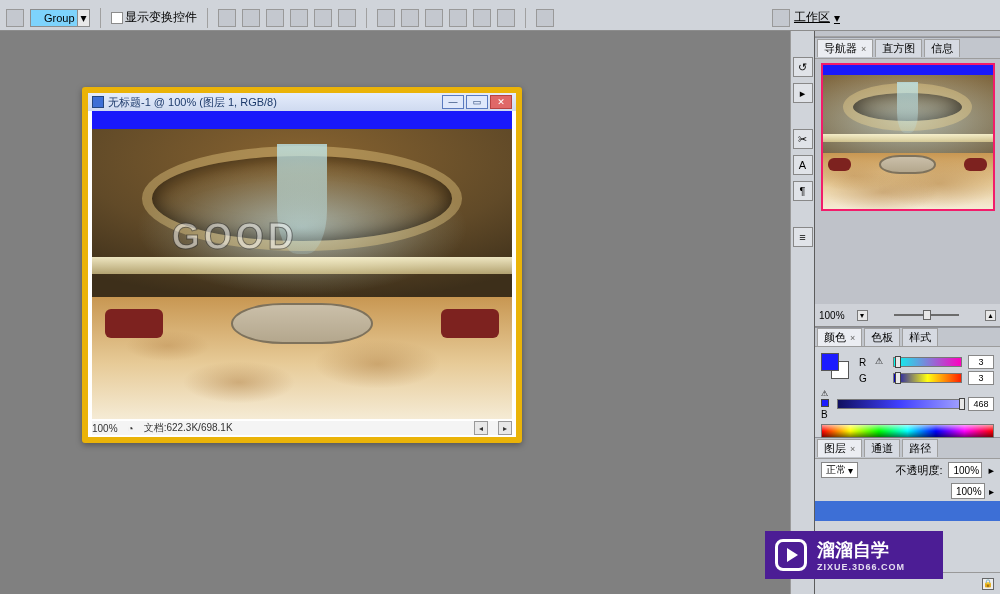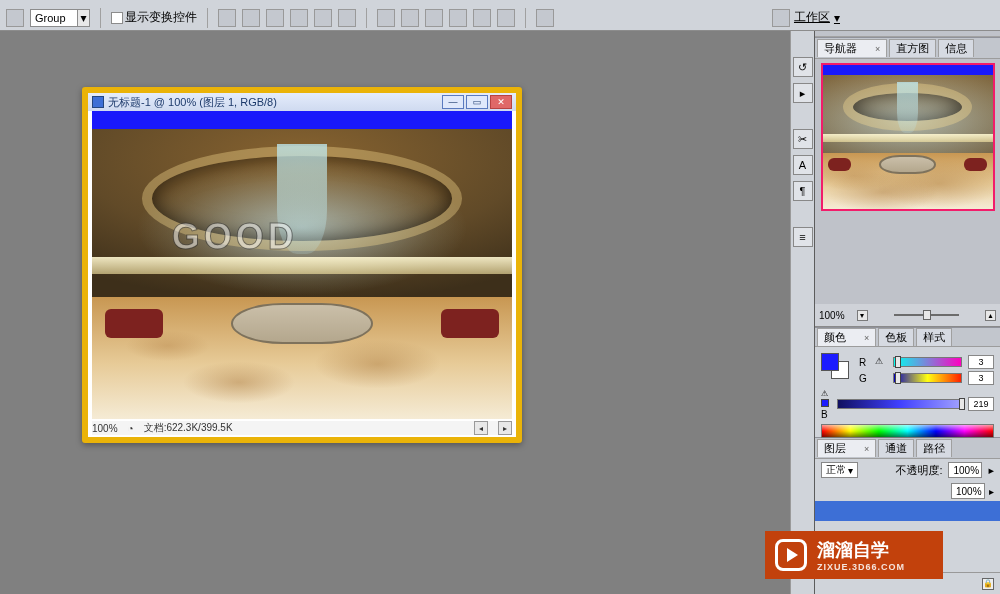--- a/index.html
+++ b/index.html
@@ -4,22 +4,22 @@
 <style>
   * { box-sizing: border-box; margin: 0; padding: 0; font-family: "Microsoft YaHei", sans-serif; }
   body { width: 1000px; height: 594px; overflow: hidden; background: #3e3e3e; position: relative; }
 
   
   .menubar { height: 5px; background: #d0d4da; width: 100%; }
 
   
   .optionsbar { height: 26px; background: #d0d4da; display: flex; align-items: center;
                 font-size: 12px; border-bottom: 1px solid #8c8c8c; padding-left: 6px; gap: 6px; }
-  .opt-sel { background: #ffffff; border: 1px solid #8c8c8c; height: 18px; width: 48px; font-size: 11px;
-             display: flex; align-items: center; padding: 0 4px; }
+  .opt-sel { background: #7dd3fc; border: 1px solid #8c8c8c; height: 18px; width: 48px; font-size: 11px;
+             display: flex; align-items: center; padding: 0 13px; }
   .opt-drop { width: 12px; height: 18px; border: 1px solid #8c8c8c; border-left: none;
               display: flex; align-items: center; justify-content: center; background: #e8e8e8; }
   .opt-check { display: flex; align-items: center; gap: 2px; }
   .cbx { width: 12px; height: 12px; border: 1px solid #8c8c8c; background: #fff; }
   .sep { width: 1px; height: 20px; background: #a0a0a0; margin: 0 4px; }
   .mini-icn { width: 18px; height: 18px; background: #c4c8cf; border: 1px solid #999; }
   .ws-btn { margin-left: auto; margin-right: 160px; display: flex; align-items: center; gap: 4px; text-decoration: underline; }
 
   
   .content { position: absolute; top: 31px; bottom: 0; left: 0; right: 0; display: flex; background: #808080; }
@@ -71,21 +71,21 @@
   .couch { position: absolute; bottom: 28%; width: 14%; height: 10%; background: #7d221f; border-radius: 6px; }
   .couch.l { left: 3%; } .couch.r { right: 3%; }
 
   .marquee-text { position: absolute; left: 19%; top: 30%; font-size: 36px; font-weight: 700;
                   letter-spacing: 4px; color: transparent; -webkit-text-stroke: 1px rgba(0,0,0,.45);
                   text-shadow: 0 0 1px rgba(255,255,255,.5); font-family: Arial, sans-serif; }
 
   
   .pnl-head { height: 22px; border-bottom: 1px solid #9c9c9c; border-top: 1px solid #90929a;
               display: flex; align-items: center; font-size: 11px; background: #c2c6cd; }
-  .tab { padding: 2px 6px; height: 18px; display: flex; align-items: center; gap: 16px;
+  .tab { padding: 2px 6px; height: 18px; display: flex; align-items: center; gap: 2px;
          border: 1px solid #a0a0a0; border-bottom: none; background: #d6dae2; margin-left: 2px; }
   .tab.active { background: #ebedf2; }
   .tab .x { font-size: 9px; margin-left: 2px; color: #666; }
 
   .nav-panel { height: 290px; border-bottom: 1px solid #8a8a8a; display: flex; flex-direction: column; }
   .nav-body { flex: 1; background: #bfc2c9; padding: 4px; display: flex; justify-content: center; align-items: flex-start; }
   .nav-thumb { width: 174px; height: 148px; border: 2px solid #f21c6a; background: #333; position: relative; overflow: hidden; }
   .nav-thumb .bluebar { height: 10px; }
   .nav-thumb .photo { position: absolute; top: 10px; bottom: 0; left: 0; right: 0; }
   .nav-foot { height: 22px; display: flex; align-items: center; padding: 0 4px; font-size: 10px;
@@ -127,21 +127,21 @@
   .layer-row2 { height: 20px; background: #d0d4da; position: relative; }
   .layer-selrow { height: 20px; background: #3d6fd6; }
   .layer-list { flex: 1; background: #d0d4da; }
   .layer-foot { height: 22px; background: #d0d4da; border-top: 1px solid #999;
                 display: flex; justify-content: flex-end; align-items: center; padding-right: 6px; gap: 6px; }
   .lock { width: 12px; height: 12px; border: 1px solid #666; background: #eee; font-size: 8px;
           display: flex; align-items: center; justify-content: center; }
 
   
   .watermark { position: absolute; right: 57px; bottom: 15px; width: 178px; height: 48px;
-               background: #c2410c; color: #fff; display: flex; align-items: center; gap: 10px;
+               background: #4c1d95; color: #fff; display: flex; align-items: center; gap: 10px;
                padding: 0 10px; font-size: 18px; font-weight: 600; z-index: 50; }
   .watermark .play { width: 32px; height: 32px; border: 3px solid #fff; border-radius: 8px;
                      display: flex; align-items: center; justify-content: center; }
   .watermark .play::after { content: ""; border-left: 11px solid #fff; border-top: 7px solid transparent;
                      border-bottom: 7px solid transparent; margin-left: 3px; }
   .watermark .sub { font-size: 9px; letter-spacing: 1px; opacity: .85; display: block; font-weight: 700; }
 
   .toprail-grip { height: 6px; background: #c0c3ca; border-bottom: 1px solid #a2a2a2; }
 </style>
 </head>
@@ -207,21 +207,21 @@
             <div class="desk"></div>
             <div class="couch l"></div>
             <div class="couch r"></div>
           </div>
           <div class="marquee-text">GOOD</div>
         </div>
       </div>
       <div class="doc-status">
         <span>100%</span>
         <span>◔</span>
-        <span>文档:622.3K/399.5K</span>
+        <span>文档:622.3K/698.1K</span>
         <span style="flex:1"></span>
         <span class="scroll-arrow">◂</span>
         <span class="scroll-arrow">▸</span>
       </div>
     </div>
   </div>
 
   <div class="collapsed-rail">
     <div class="rail-btn">↺</div>
     <div class="rail-btn">▸</div>
@@ -310,21 +310,21 @@
           <div class="val">3</div>
         </div>
         <div class="slider-row">
           <span class="lab">
             <span style="font-size:8px">⚠</span><span style="display:inline-block;width:8px;height:8px;background:#1b1bff;border:1px solid #444"></span>
             <span>B</span>
           </span>
           <div class="bar b">
               <div class="hdl" style="left:98%"></div>
             </div>
-          <div class="val">219</div>
+          <div class="val">468</div>
         </div>
         <div class="spectrum"></div>
       </div>
     </div>
 
     <div class="layer-panel">
       <div class="pnl-head">
         <div class="tab active">
           <span>图层</span>
           <span class="x">×</span>

